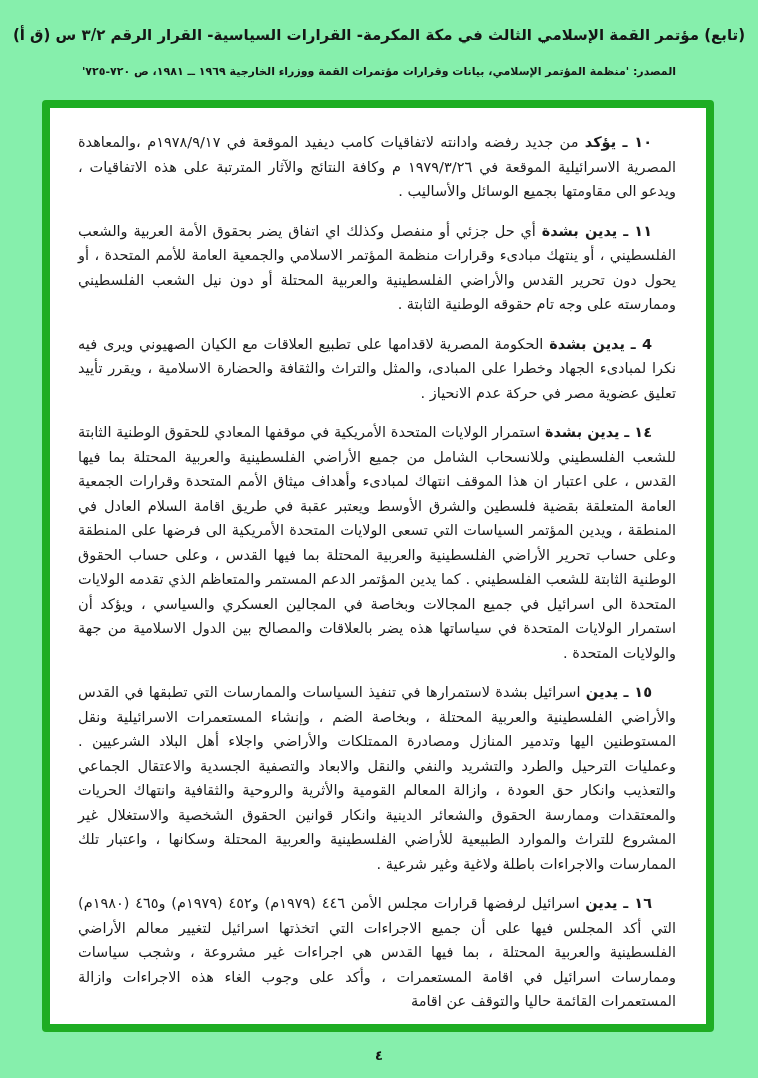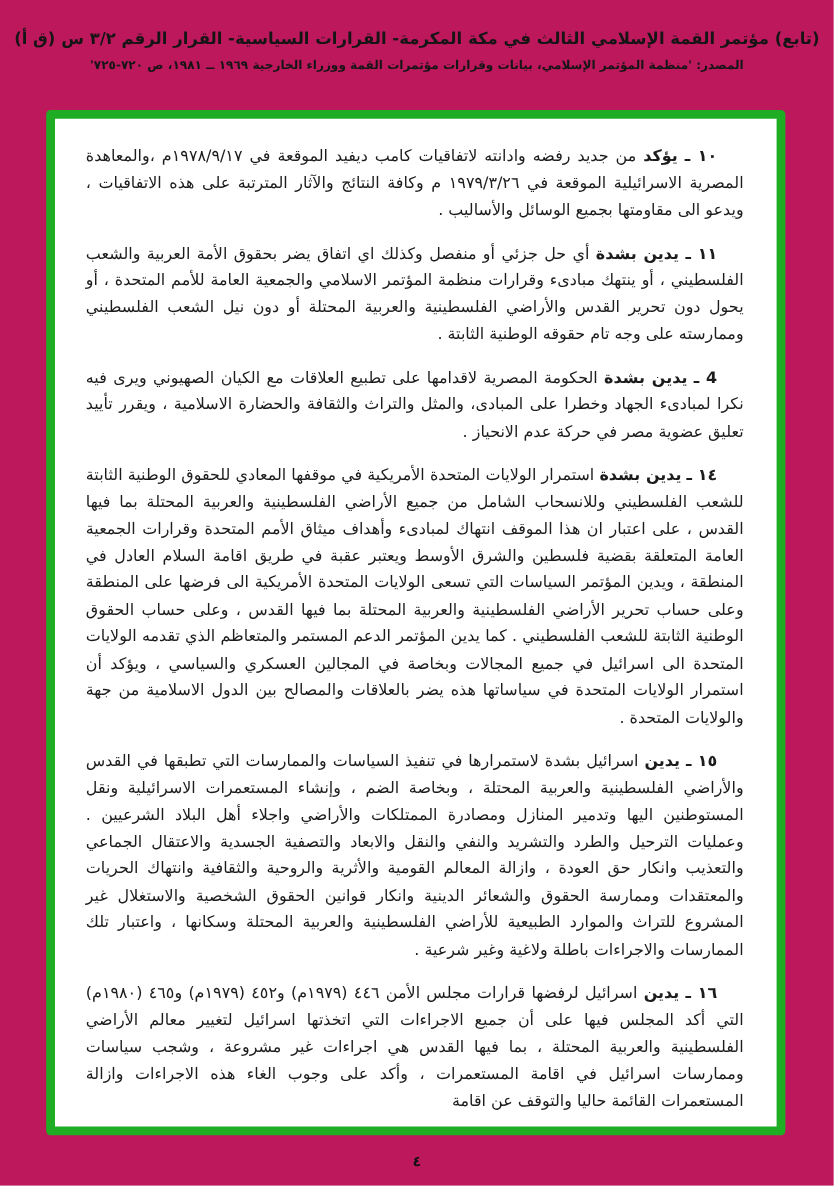--- a/index.html
+++ b/index.html
@@ -4,42 +4,42 @@
 <style>
   html, body {
     margin: 0;
     padding: 0;
     background: #ffffff;
   }
   .page {
     position: relative;
     width: 758px;
     height: 1078px;
-    background: #be185d;
+    background: #86efac;
     overflow: hidden;
     font-family: "DejaVu Sans", sans-serif;
     direction: rtl;
   }
   
   .page-header {
     position: absolute;
     top: 24px;
     left: 0;
     width: 100%;
     text-align: center;
     color: #151515;
   }
   .header-line1 {
     font-size: 15px;
     font-weight: 700;
     letter-spacing: 0;
     line-height: 1.5;
   }
   .header-line2 {
-    margin-top: 5px;
+    margin-top: 17px;
     font-size: 11px;
     font-weight: 700;
     line-height: 1.5;
   }
   
   .content-border-box {
     position: absolute;
     top: 100px;
     left: 42px;
     width: 672px;

